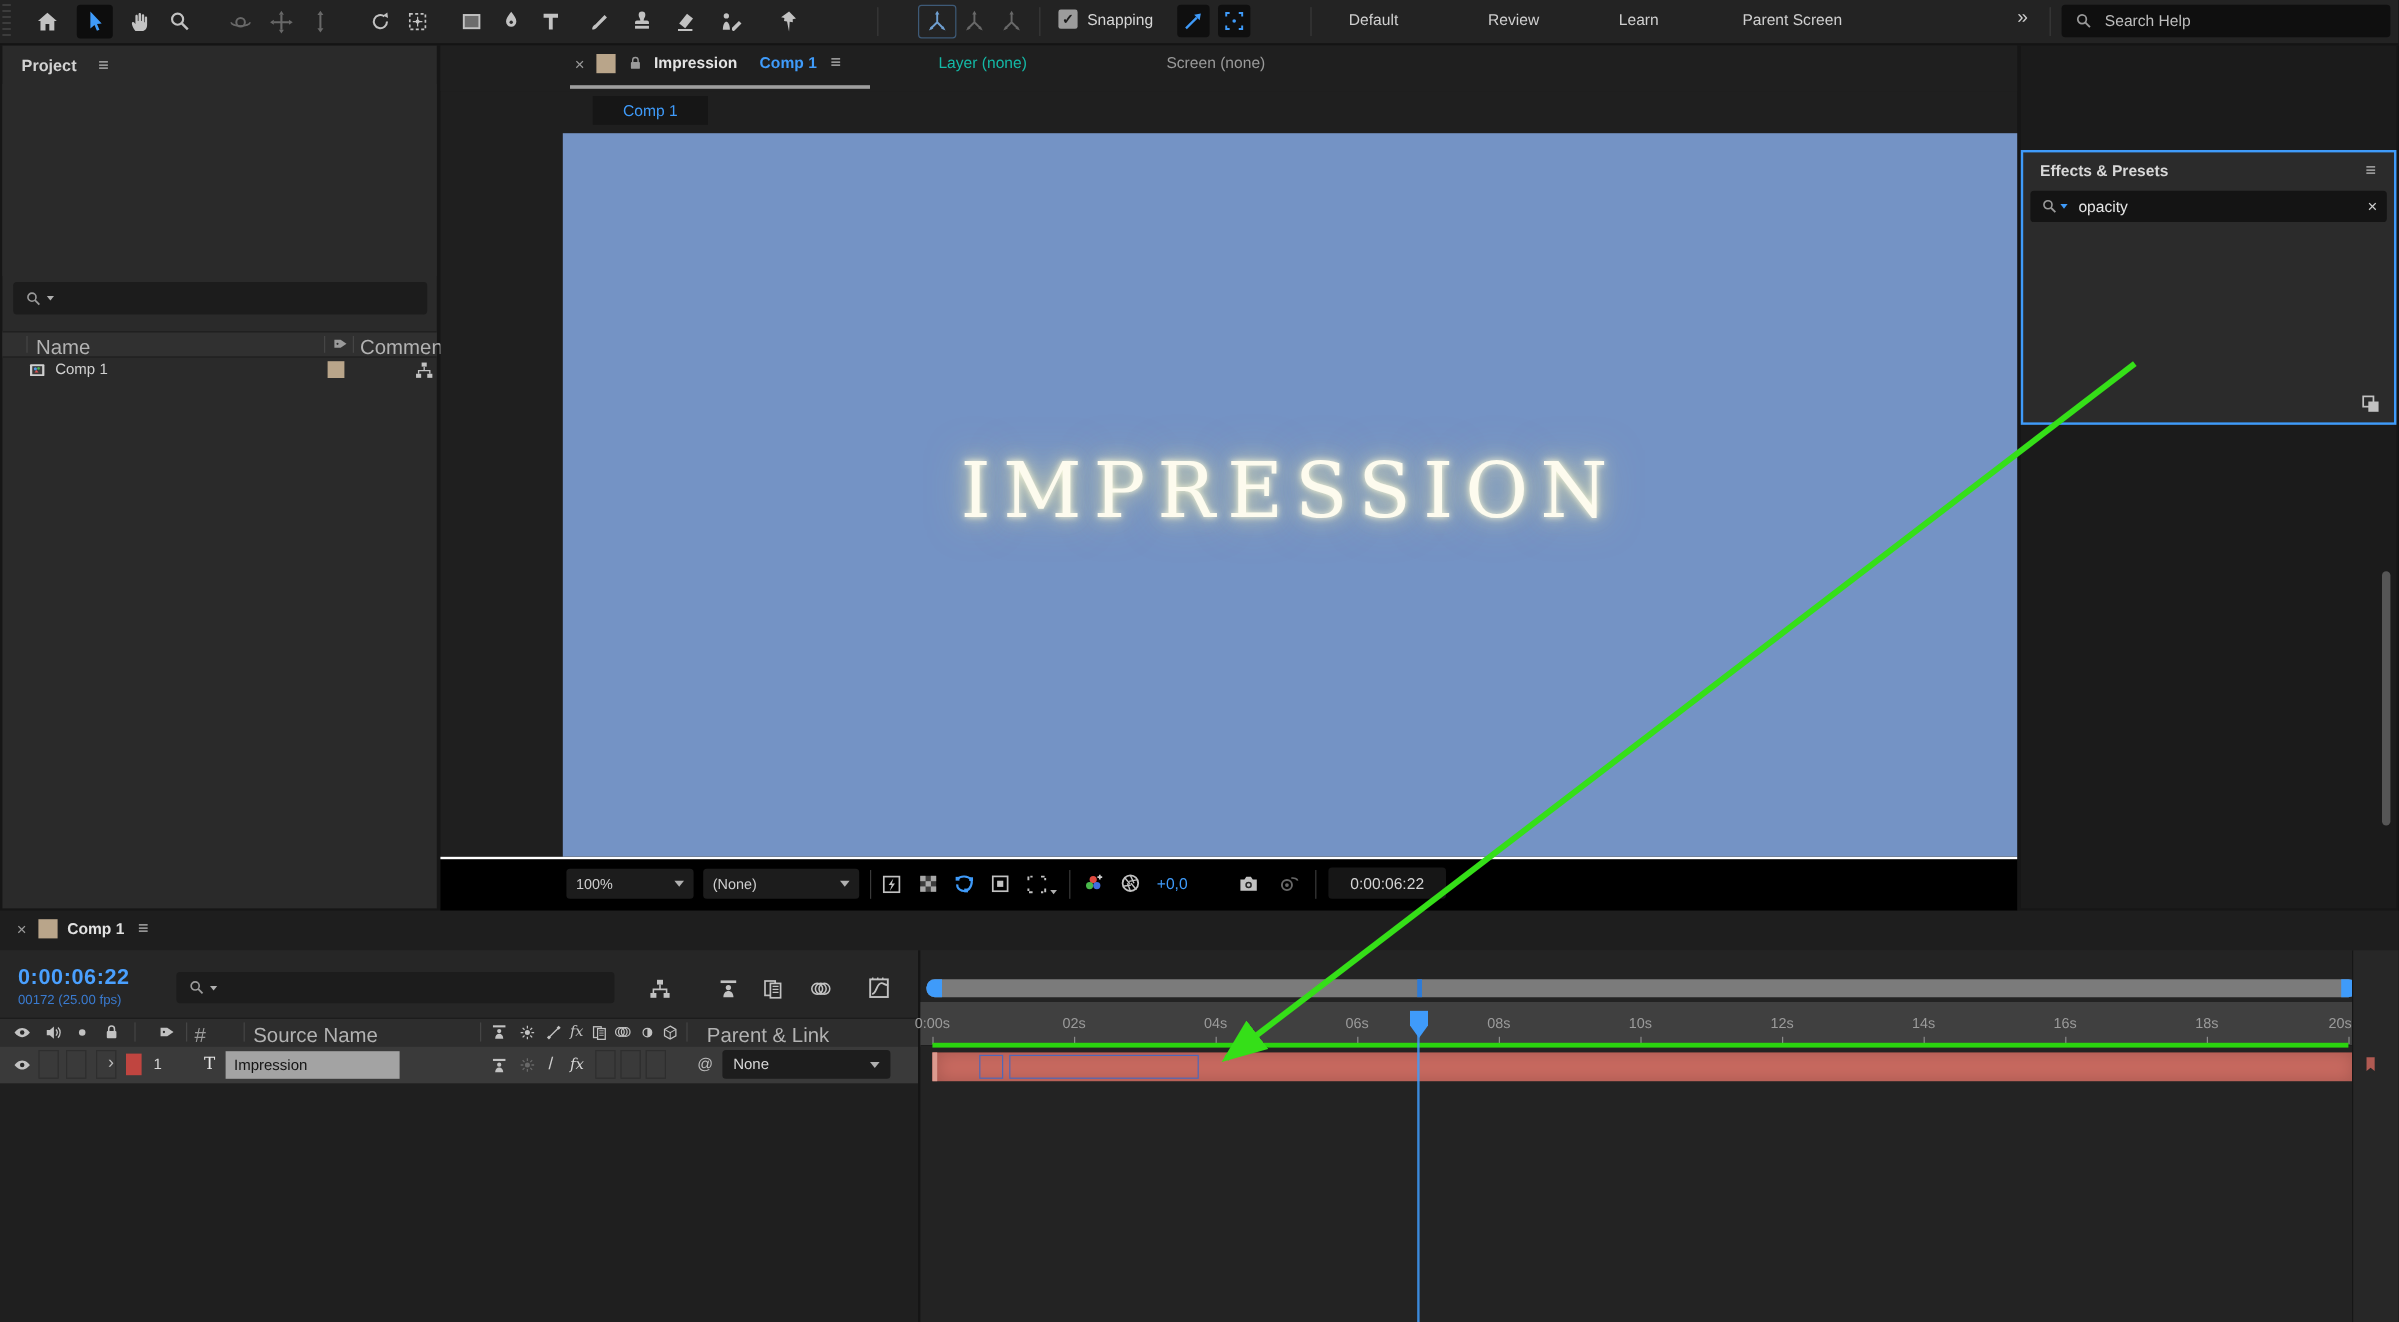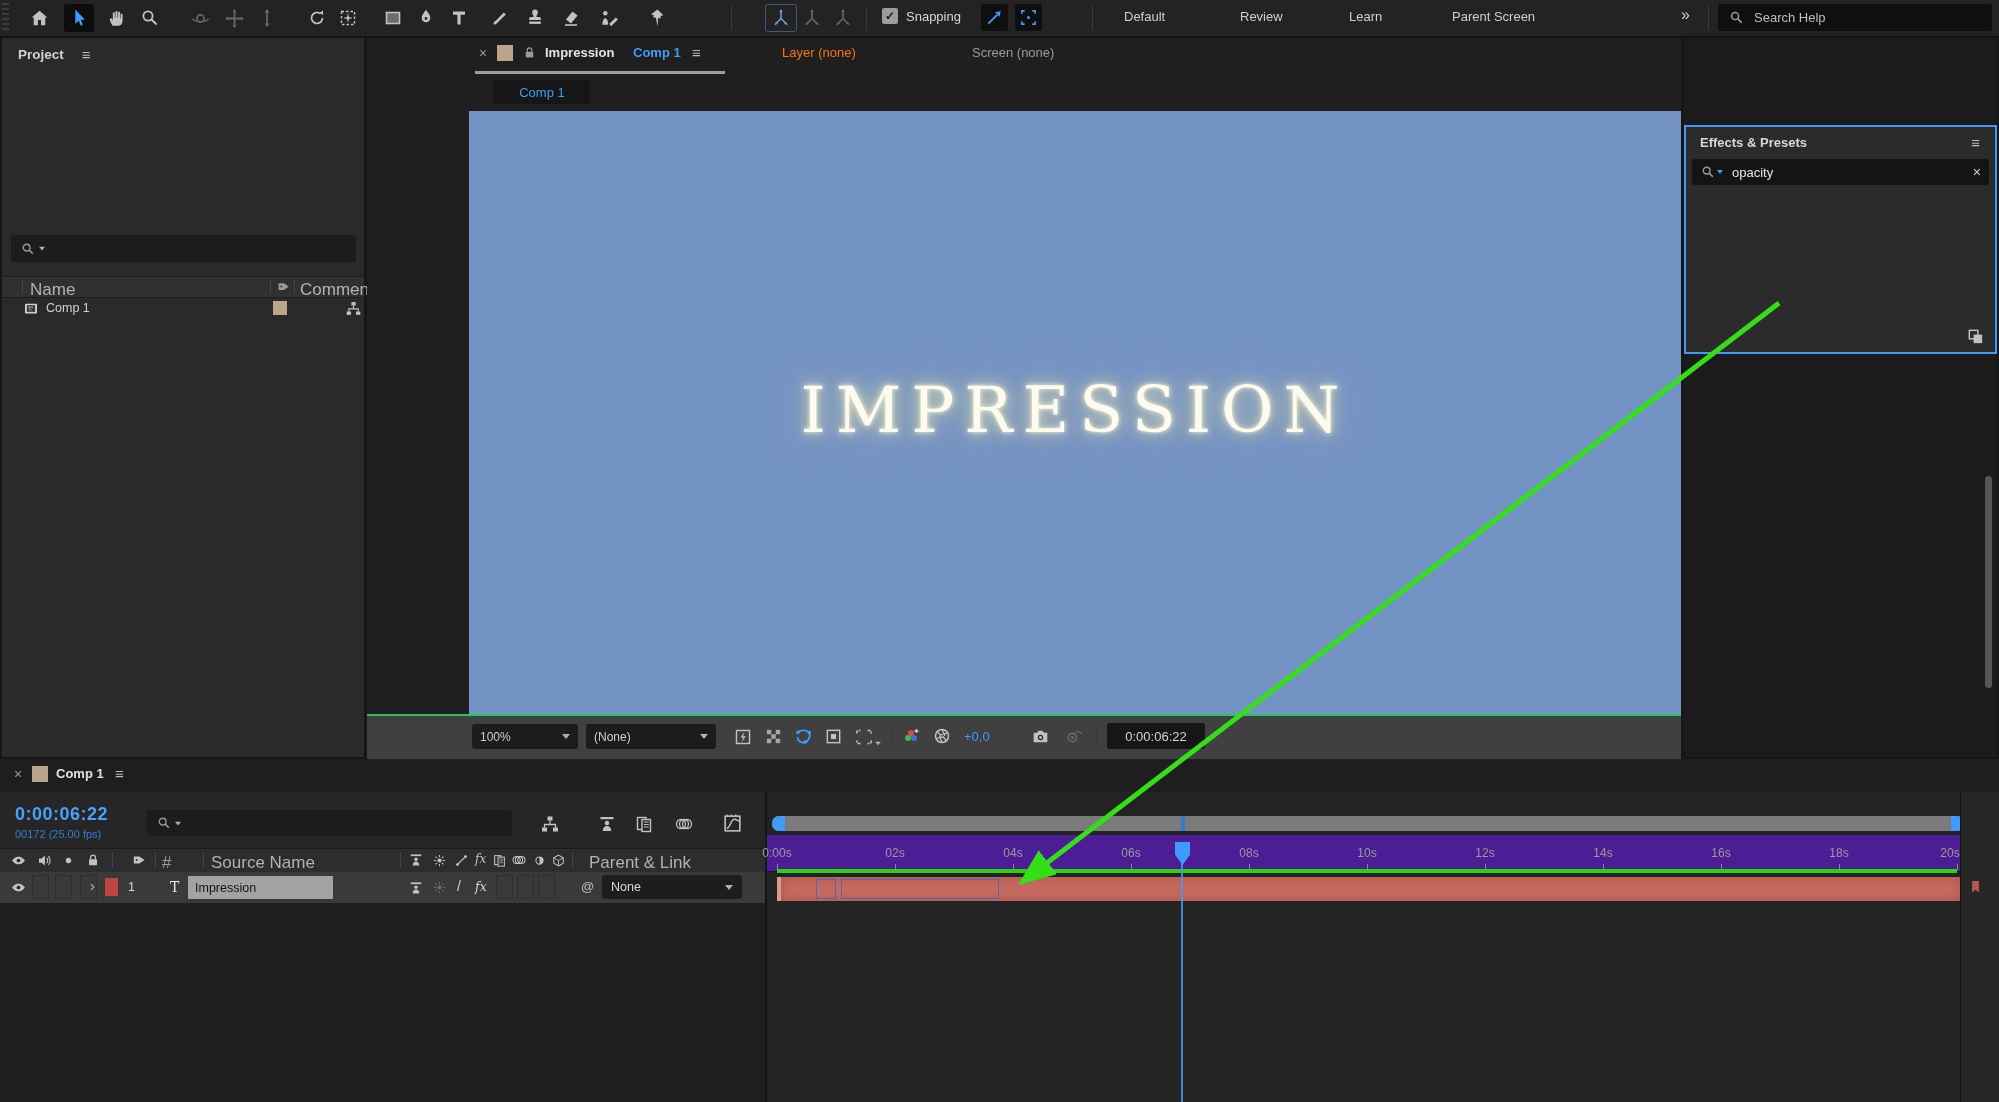--- a/index.html
+++ b/index.html
@@ -428,33 +428,33 @@
   <div class="abs" style="left:0;top:0;width:1314px;height:38px;background:#1f1f1f">
     <span class="abs" style="left:112px;top:7px;color:#9a9a9a;font-size:14px">×</span>
     <span class="abs" style="left:130px;top:7px;width:16px;height:16px;background:var(--tan)"></span>
     <svg class="ic c-gray abs" width="15" height="15" style="left:155px;top:7px">
           <use href="#s-lock"></use>
         </svg>
     <span class="abs" style="left:178px;top:7px;color:#e4e4e4;font-weight:bold;font-size:13px">Impression</span>
     <span class="abs" style="left:266px;top:7px;color:var(--accent);font-weight:bold;font-size:13px">Comp 1</span>
     <span class="abs hbar" style="left:325px;top:6px">≡</span>
     <div class="abs" style="left:108px;top:33px;width:250px;height:3px;background:#9e9e9e"></div>
-    <span class="abs" style="left:415px;top:7px;color:#f97316;font-size:13px">Layer (none)</span>
+    <span class="abs" style="left:415px;top:7px;color:#14b8a6;font-size:13px">Layer (none)</span>
     <span class="abs" style="left:605px;top:7px;color:#9a9a9a;font-size:13px">Screen (none)</span>
   </div>
 
   <div class="abs" style="left:127px;top:42px;width:96px;height:24px;background:#161616;display:flex;align-items:center;justify-content:center">
     <span style="color:var(--accent);font-size:13px">Comp 1</span>
   </div>
 
   <div class="abs" style="left:102px;top:73px;width:1212px;height:603px;background:var(--canvas);overflow:hidden">
     <div style="position:absolute;left:0;top:262px;width:100%;text-align:center;font-family:'DejaVu Serif',serif;font-size:64px;letter-spacing:10px;color:#fdfbee;text-shadow:0 0 5px rgba(255,253,220,.95),0 0 16px rgba(248,240,170,.85),0 0 34px rgba(240,230,140,.55)">IMPRESSION</div>
   </div>
 
-  <div class="abs" style="left:0;top:676px;width:1314px;height:43px;background:#404040;border-top:2px solid #22c55e">
+  <div class="abs" style="left:0;top:676px;width:1314px;height:43px;background:#000000;border-top:2px solid #ffffff">
     <div class="abs searchwell row" style="left:105px;top:8px;width:106px;height:25px;background:#1c1c1c;padding:0 8px;box-sizing:border-box;justify-content:space-between">
       <span style="color:#cecece">100%</span>
           <span class="caret"></span>
     </div>
     <div class="abs searchwell row" style="left:219px;top:8px;width:130px;height:25px;background:#1c1c1c;padding:0 8px;box-sizing:border-box;justify-content:space-between">
       <span style="color:#cecece">(None)</span>
           <span class="caret"></span>
     </div>
     <div class="vdiv" style="left:358px;top:9px"></div>
     <svg class="ic c-norm abs" width="20" height="20" style="left:366px;top:11px">
@@ -634,21 +634,21 @@
     <div class="abs" style="left:0;top:111px;width:765px;height:232px;background:#1f1f1f"></div>
   </div>
 
   <div class="abs" style="left:765px;top:33px;width:1193px;height:310px;background:#232323;border-left:2px solid #151515">
 
     <div class="abs" style="left:5px;top:24px;width:1192px;height:15px;background:#7b7b7b;border-radius:7px"></div>
     <div class="abs" style="left:5px;top:24px;width:13px;height:15px;background:var(--accent);border-radius:7px 0 0 7px"></div>
     <div class="abs" style="left:1184px;top:24px;width:13px;height:15px;background:var(--accent);border-radius:0 7px 7px 0"></div>
     <div class="abs" style="left:414px;top:24px;width:4px;height:15px;background:#2e7bd6"></div>
 
-    <div class="abs" style="left:0;top:43px;width:1193px;height:36px;background:#4c1d95;border-bottom:1px solid #161616">
+    <div class="abs" style="left:0;top:43px;width:1193px;height:36px;background:#404040;border-bottom:1px solid #161616">
       <span class="ruler-lbl" style="left:10px">0:00s</span>
       <span class="ruler-lbl" style="left:128px">02s</span>
       <span class="ruler-lbl" style="left:246px">04s</span>
       <span class="ruler-lbl" style="left:364px">06s</span>
       <span class="ruler-lbl" style="left:482px">08s</span>
       <span class="ruler-lbl" style="left:600px">10s</span>
       <span class="ruler-lbl" style="left:718px">12s</span>
       <span class="ruler-lbl" style="left:836px">14s</span>
       <span class="ruler-lbl" style="left:954px">16s</span>
       <span class="ruler-lbl" style="left:1072px">18s</span>

